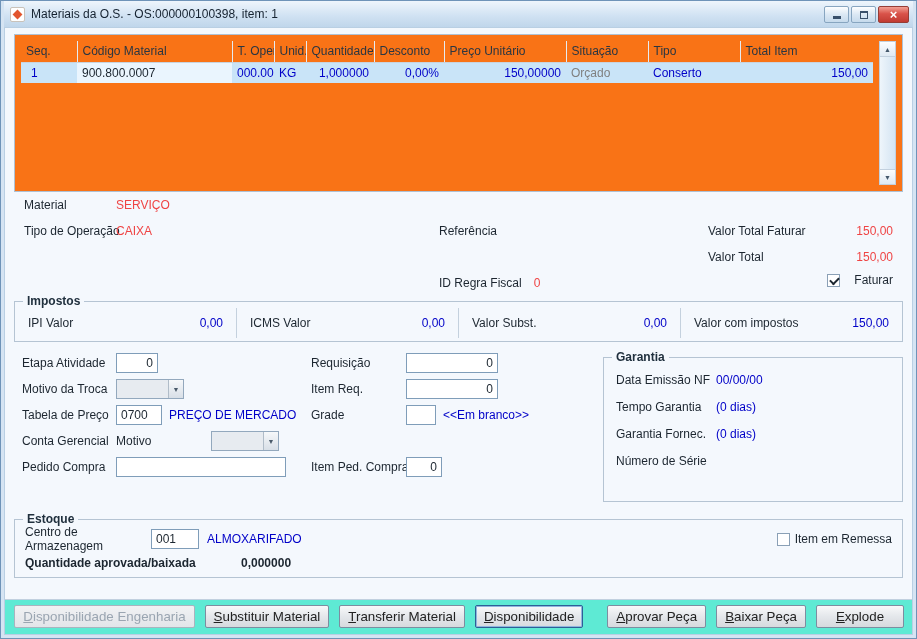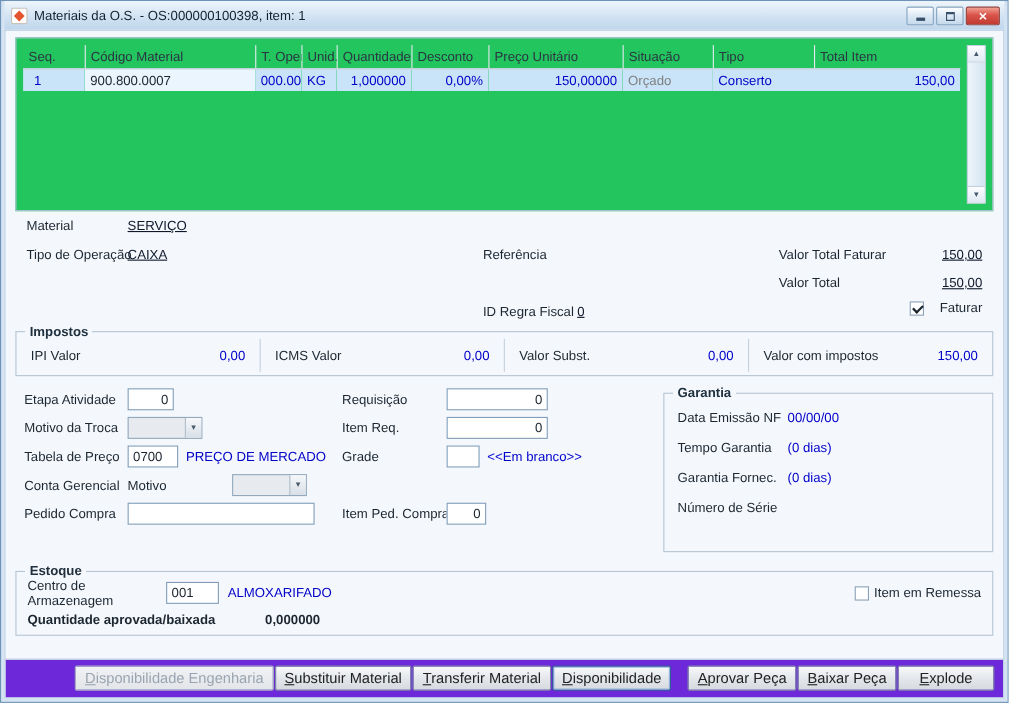--- a/index.html
+++ b/index.html
@@ -40,21 +40,21 @@
     background: linear-gradient(#f2a093, #d9534a 45%, #c13b32);
     border-color: #963d36; color: #fff; font-size: 13px; font-weight: bold; line-height: 1;
   }
   
   .content {
     flex: 1; background: #f4f8fd; border: 1px solid #b9cfe3;
     display: flex; flex-direction: column; padding: 6px 9px 0; overflow: hidden;
   }
   
   .grid-wrap {
-    flex: 0 0 158px; height: 158px; background: #22c55e; border: 1px solid #aec1d4;
+    flex: 0 0 158px; height: 158px; background: #f97316; border: 1px solid #aec1d4;
     padding: 6px; display: flex; align-items: stretch;
   }
   table.grid { border-collapse: collapse; table-layout: fixed; width: calc(100% - 23px); align-self: flex-start; }
   .grid th {
     font-weight: normal; text-align: left; padding: 3px 5px; height: 21px;
     border-bottom: 1px solid #c8d3de; border-right: 1px solid #e6ebf1;
     white-space: nowrap; overflow: hidden; color: #2a3642;
   }
   .grid th:last-child { border-right: none; }
   .grid td { padding: 3px 5px; height: 21px; white-space: nowrap; overflow: hidden; }
@@ -65,27 +65,27 @@
   td.c-seq { padding-left: 10px; }
   
   .vscroll { width: 17px; margin-left: 6px; display: flex; flex-direction: column; background: #f1f6fb; border: 1px solid #c2d0de; }
   .scroll-btn { height: 15px; flex: 0 0 15px; display: flex; align-items: center; justify-content: center; font-size: 7px; color: #44586c; background: linear-gradient(#fcfdfe, #dfe9f3); }
   .scroll-btn.up { border-bottom: 1px solid #c2d0de; }
   .scroll-btn.down { border-top: 1px solid #c2d0de; }
   .scroll-thumb { flex: 1; background: linear-gradient(90deg, #eef5fb, #d4e4f2); }
   
   .details { position: relative; height: 102px; flex: 0 0 102px; }
   .details .lbl, .details .val, .details .grp { position: absolute; white-space: nowrap; }
-  .details .val { color: #0f172a; text-decoration: underline; }
+  .details .val { color: #ef4444; }
   .d-material-l { left: 10px; top: 6px; text-align: right; }   .d-material-v { left: 102px; top: 6px; }
   .d-tipoop-l   { left: 10px; top: 32px; }  .d-tipoop-v   { left: 102px; top: 32px; }
   .d-ref-l      { left: 425px; top: 32px; }
   .d-vtf-l      { left: 694px; top: 32px; } .d-vtf-v      { right: 10px; top: 32px; }
   .d-vt-l       { left: 694px; top: 58px; } .d-vt-v       { right: 10px; top: 58px; }
-  .d-idr        { left: 425px; top: 84px; display: flex; gap: 3px; align-items: center; }
+  .d-idr        { left: 425px; top: 84px; display: flex; gap: 12px; align-items: center; }
   .d-fat        { right: 10px; top: 81px; display: flex; gap: 14px; align-items: center; }
   
   fieldset { border: 1px solid #b5c4d3; margin: 0; padding: 0; }
   legend { font-weight: bold; margin-left: 8px; padding: 0 4px; color: #20303e; }
   .fs-impostos { flex: 0 0 48px; }
   .imp-row { display: flex; height: 30px; align-items: flex-end; }
   .imp-cell { flex: 1; display: flex; align-items: center; height: 100%; padding: 0 13px; border-right: 1px solid #c4d1de; }
   .imp-cell:last-child { border-right: none; }
   .imp-cell .val { margin-left: auto; color: #0000c8; }
   
@@ -113,22 +113,22 @@
   .e-row1 { display: flex; align-items: center; padding: 2px 0 0 10px; height: 24px; justify-content: space-between; }
   .e-lbl { width: 126px; flex: 0 0 126px; }
   .e-remessa { margin-left: auto; margin-right: 10px; display: flex; align-items: center; gap: 5px; }
   .e-row2 { display: flex; align-items: center; padding-left: 10px; margin-top: 6px; font-weight: bold; }
   .e-lbl2 { width: 216px; flex: 0 0 216px; }
   
   .checkbox { width: 13px; height: 13px; border: 1px solid #8aa0b6; background: #fff; position: relative; display: inline-block; flex: 0 0 13px; }
   .checkbox.checked::after { content: ""; position: absolute; left: 2px; top: 2px; width: 7px; height: 4px; border-left: 2px solid #1c2630; border-bottom: 2px solid #1c2630; transform: rotate(-45deg); }
   
   .button-bar {
-    margin: auto -9px 0; background: #6d28d9; border-top: 1px solid #c1d0df;
-    padding: 5px 8px 6px; display: flex; justify-content: flex-end; gap: 1px; align-items: center;
+    margin: auto -9px 0; background: #5eead4; border-top: 1px solid #c1d0df;
+    padding: 5px 8px 6px; display: flex; justify-content: flex-end; gap: 10px; align-items: center;
   }
   .btn {
     height: 23px; border: 1px solid #7d8da0; border-radius: 2px;
     background: linear-gradient(#f8f9fa, #e4e7eb 50%, #d6dade);
     color: #222; padding: 0 8px; display: flex; align-items: center; justify-content: center; white-space: nowrap;
   }
   .btn span { display: block; }
   .btn span::first-letter { text-decoration: underline; }
   .btn.disabled { color: #9aa5b1; border-color: #a9b4bf; background: linear-gradient(#f1f2f4, #e2e5e9); }
   .btn.focused { border-color: #2e5f96; box-shadow: inset 0 0 0 1px #8fb6de; }

